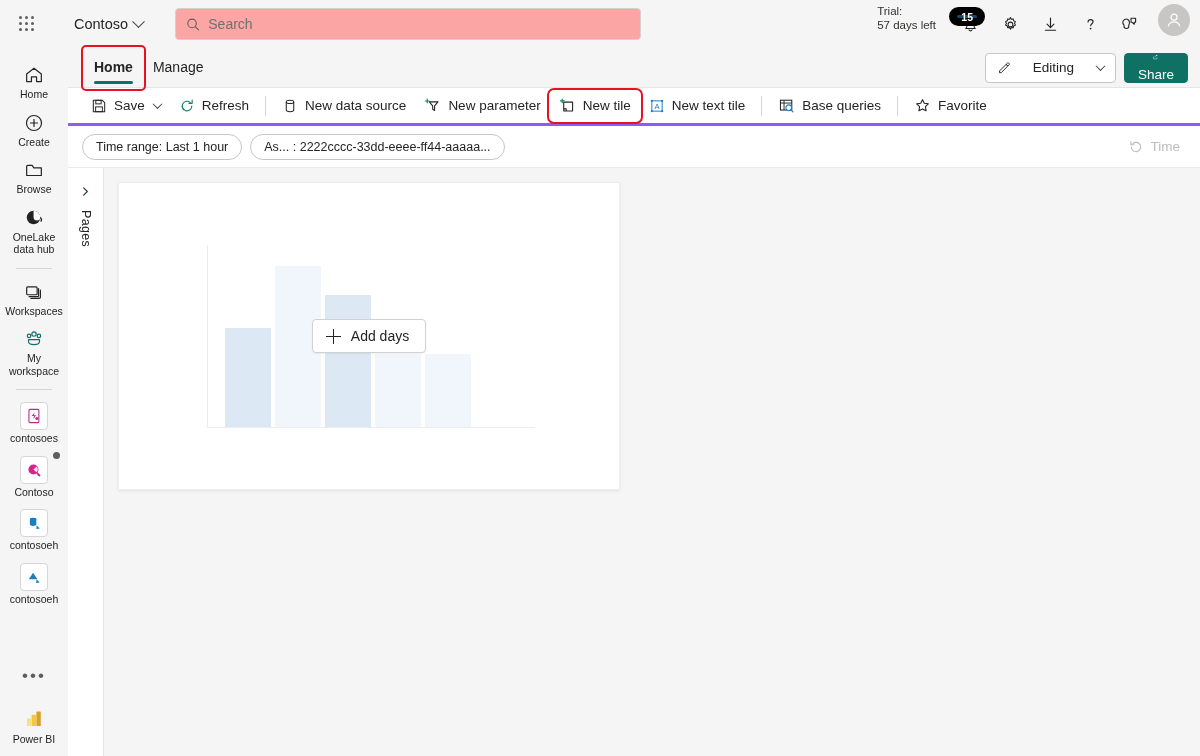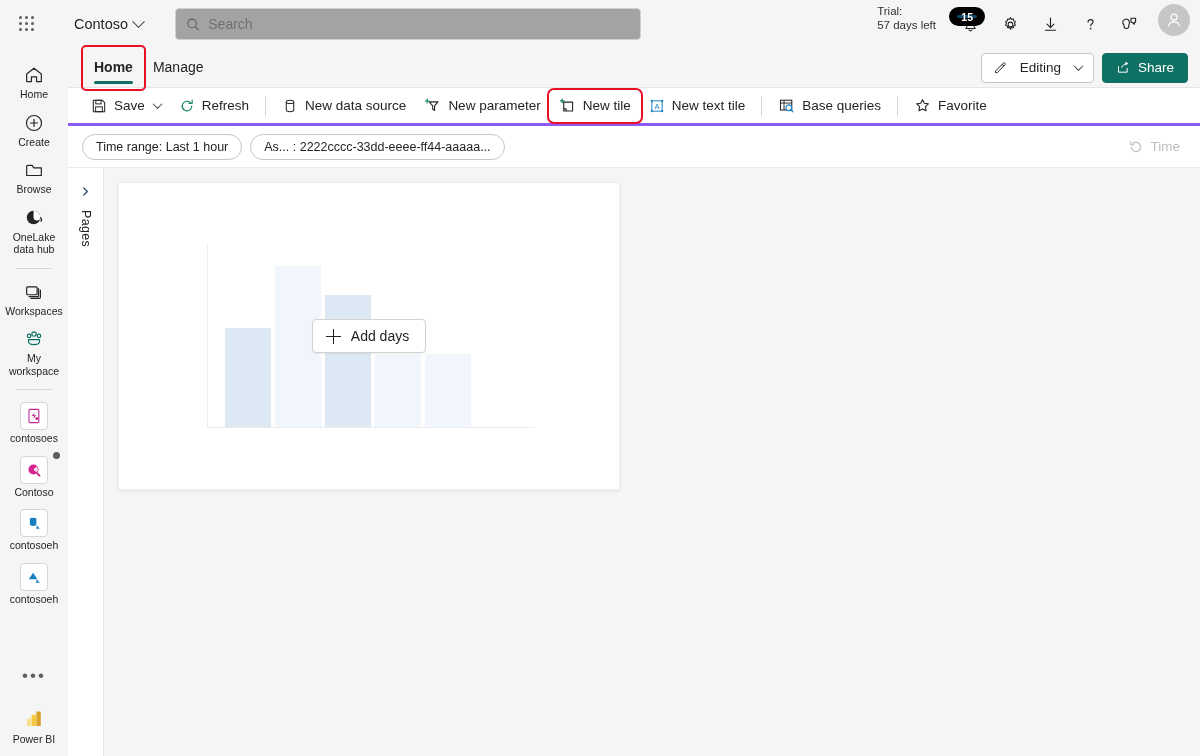--- a/index.html
+++ b/index.html
@@ -22,21 +22,21 @@
     grid-template-rows: repeat(3,1fr); gap: 2.5px; padding: 7px; cursor: pointer; border-radius: 4px;
   }
   .waffle i { display: block; width: 3px; height: 3px; border-radius: 50%; background: #605e5c; }
   .brandname {
     display: flex; align-items: center; gap: 6px; margin-left: 26px;
     font-size: 14.5px; color: #242424; cursor: pointer; padding: 4px 6px; border-radius: 4px;
   }
   .chev { width: 9px; height: 9px; border-right: 1.3px solid #484644; border-bottom: 1.3px solid #484644;
           transform: rotate(45deg) translate(-2px,-2px); }
   .searchbox {
-    margin-left: 26px; width: 466px; height: 32px; background: #a3a3a3;
+    margin-left: 26px; width: 466px; height: 32px; background: #fca5a5;
     border: 1px solid #d1d1d1; border-radius: 4px; display: flex; align-items: center;
     padding: 0 10px; gap: 8px; cursor: text;
   }
   .searchbox input {
     border: 0; outline: 0; font-size: 14px; font-family: inherit; color: #242424;
     background: transparent; width: 100%;
   }
   .searchbox input::placeholder { color: #707070; }
   .topbar-right { margin-left: auto; display: flex; align-items: flex-start; gap: 0; }
   .trial {
@@ -95,27 +95,27 @@
   }
   .tab.active { font-weight: bold; }
   .tab.active::after {
     content: ""; position: absolute; left: 10px; right: 10px; bottom: 4px;
     height: 2.5px; background: #0f7164; border-radius: 2px;
   }
   .hl-red { outline: 2.5px solid #e81123; outline-offset: 1px; border-radius: 2px; }
   .tabrow-right { margin-left: auto; display: flex; align-items: center; gap: 8px; }
   .btn-outline {
     height: 30px; border: 1px solid #c8c6c4; border-radius: 4px; background: #fff;
-    display: flex; align-items: center; gap: 12px; padding: 0 11px; font-size: 13.5px;
+    display: flex; align-items: center; gap: 21px; padding: 0 11px; font-size: 13.5px;
     color: #242424; cursor: pointer; font-family: inherit;
   }
   .btn-primary {
     height: 30px; border: 1px solid #0f7164; border-radius: 4px; background: #0f7164;
     display: flex; align-items: center; gap: 7px; padding: 0 13px; font-size: 13.5px;
-    color: #fff; cursor: pointer; font-family: inherit;
+    color: #fff; cursor: pointer; font-family: inherit; flex-direction: column;
   }
 
   .cmdbar {
     height: 38px; flex: 0 0 38px; display: flex; align-items: center; gap: 0;
     padding: 0 10px 0 14px; background: #fff; border-bottom: 3px solid #8b5cf6;
   }
   .cmd {
     display: flex; align-items: center; gap: 7px; height: 30px; padding: 0 9px;
     font-size: 13.5px; color: #242424; cursor: pointer; border-radius: 4px; white-space: nowrap;
   }

